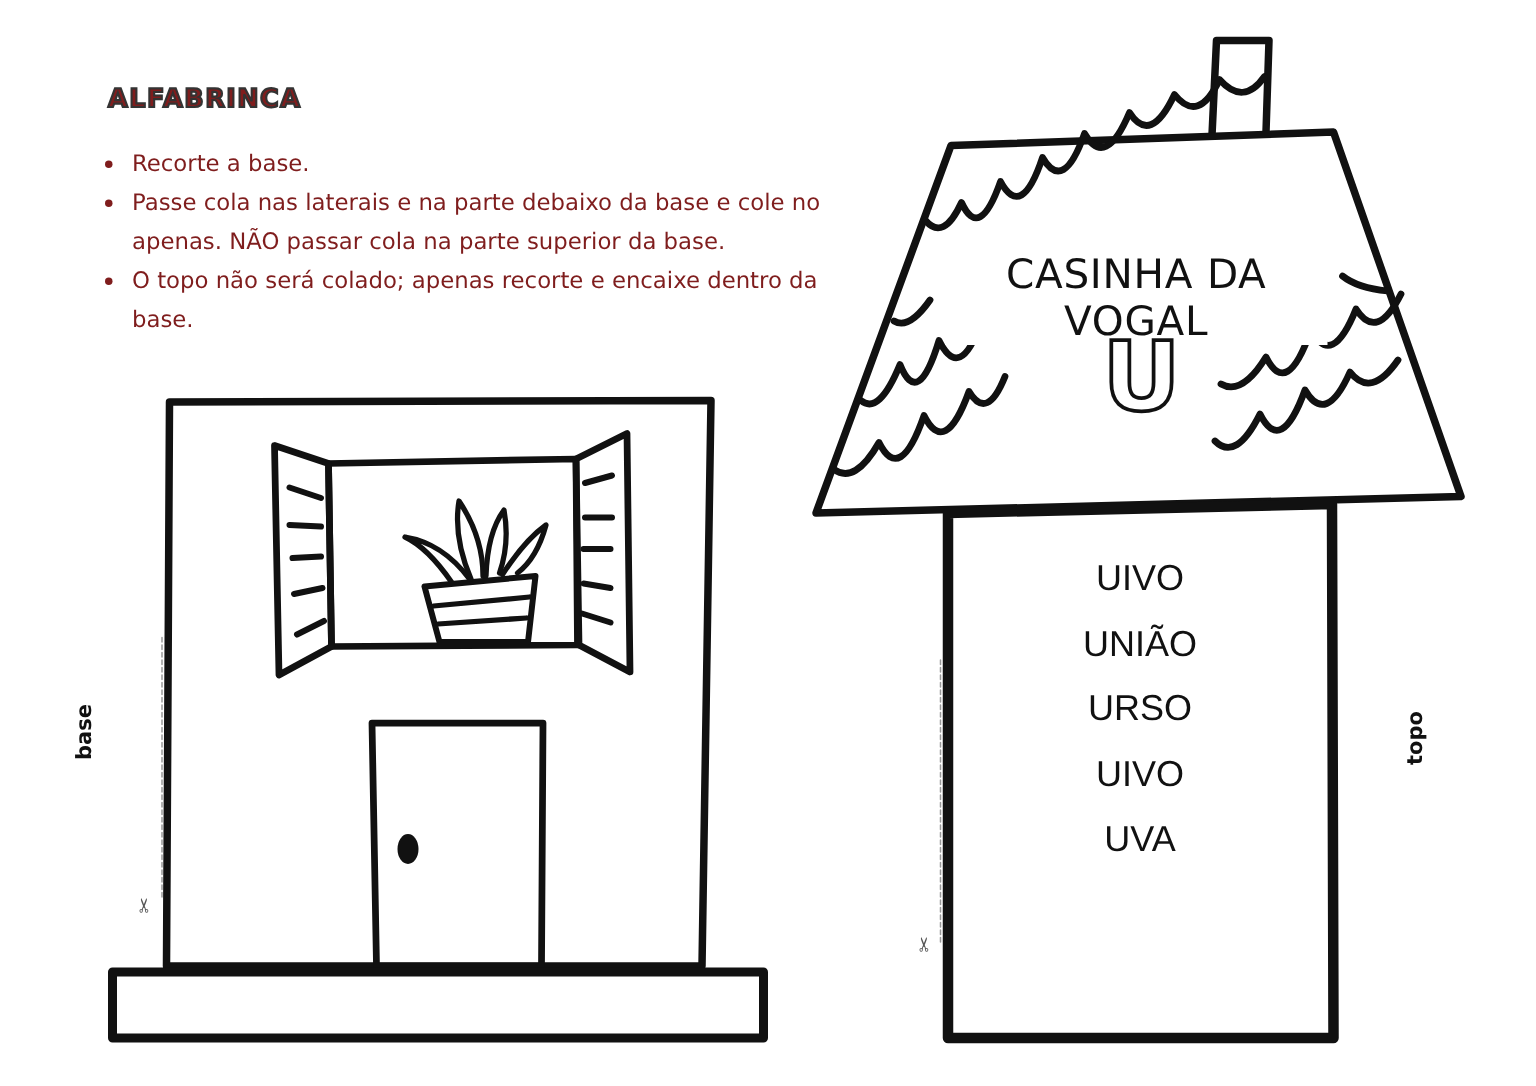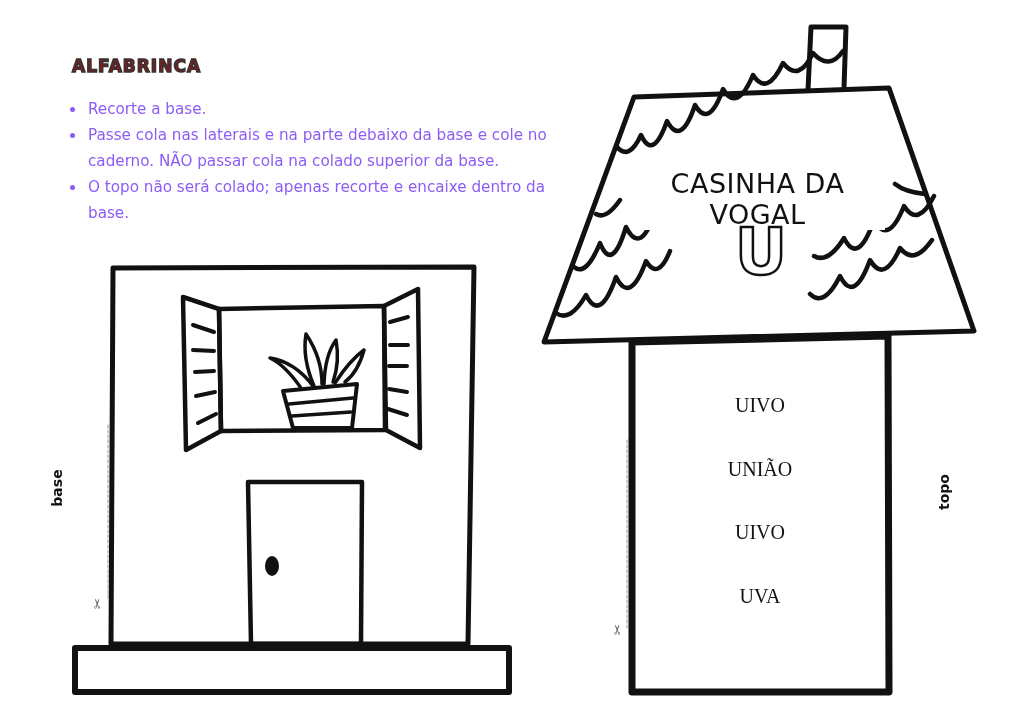--- a/index.html
+++ b/index.html
@@ -1,35 +1,35 @@
 <!DOCTYPE html>
 <html><head>
 <meta charset="utf-8">
 <style>
   html,body{margin:0;padding:0;background:#fff;}
   body{width:1024px;height:724px;position:relative;overflow:hidden;font-family:"DejaVu Sans",sans-serif;color:#111;}
   .brand{position:absolute;left:72px;top:56px;font-family:"DejaVu Sans",sans-serif;font-weight:bold;font-size:17px;letter-spacing:1px;color:#7f1d1d;
     -webkit-text-stroke:1.4px #333;text-shadow:0 0 1px #888;}
-  .instructions{position:absolute;left:66px;top:96px;width:500px;margin:0;padding:0 0 0 20px;font-size:15.2px;line-height:26px;color:#8b5cf6;font-family:"DejaVu Sans",sans-serif;}
+  .instructions{position:absolute;left:66px;top:96px;width:500px;margin:0;padding:0 0 0 20px;font-size:15.2px;line-height:26px;color:#7f1d1d;font-family:"DejaVu Sans",sans-serif;}
   .instructions li{margin:0;padding-left:2px;}
   .side-label{position:absolute;font-weight:bold;font-size:14px;transform:rotate(-90deg);transform-origin:center;}
   svg{position:absolute;left:0;top:0;}
   .roof-title{position:absolute;left:630px;top:168px;width:255px;text-align:center;font-size:27px;letter-spacing:0.5px;background:#fff;font-family:"DejaVu Sans",sans-serif;}
   .vowel{position:absolute;left:728px;top:212px;width:66px;text-align:center;font-size:64px;font-weight:bold;color:#fff;-webkit-text-stroke:2.5px #111;font-family:"DejaVu Sans",sans-serif;line-height:80px;}
   .words{position:absolute;left:640px;top:364px;width:240px;text-align:center;margin:0;padding:0;list-style:none;}
-  .words li{font-size:20px;line-height:43.5px;font-family:Liberation Serif, serif;margin-top:20px;}
+  .words li{font-size:24px;line-height:43.5px;font-family:Liberation Sans, sans-serif;}
 </style>
 </head>
 <body>
 
 <div class="brand">ALFABRINCA</div>
 
 <ul class="instructions">
   <li>Recorte a base.</li>
-  <li>Passe cola nas laterais e na parte debaixo da base e cole no caderno. NÃO passar cola na colado superior da base.</li>
+  <li>Passe cola nas laterais e na parte debaixo da base e cole no apenas. NÃO passar cola na parte superior da base.</li>
   <li>O topo não será colado; apenas recorte e encaixe dentro da base.</li>
 </ul>
 
 <svg width="1024" height="724">
 
   <g stroke="#111" fill="none" stroke-linecap="round" stroke-linejoin="round">
 
     <path d="M113 268 L474 267 L468 644 L111 644 Z" stroke-width="5"></path>
 
     <path d="M219 309 L384 306 L385 430 L221 431 Z" stroke-width="4.5"></path>
@@ -73,20 +73,21 @@
     <line x1="627" y1="440" x2="627" y2="630" stroke="#999" stroke-width="1" stroke-dasharray="3,2"></line>
   </g>
 </svg>
 
 <div class="roof-title">CASINHA DA VOGAL</div>
 <div class="vowel">U</div>
 
 <ul class="words">
   <li>UIVO</li>
   <li>UNIÃO</li>
+  <li>URSO</li>
   <li>UIVO</li>
   <li>UVA</li>
 </ul>
 
 <div class="side-label" style="left:38px;top:480px;">base</div>
 <div class="side-label" style="left:926px;top:484px;">topo</div>
 
 <div style="position:absolute;left:92px;top:596px;font-size:13px;color:#555;transform:rotate(-90deg);">✂</div>
 <div style="position:absolute;left:612px;top:622px;font-size:13px;color:#555;transform:rotate(-90deg);">✂</div>
 

